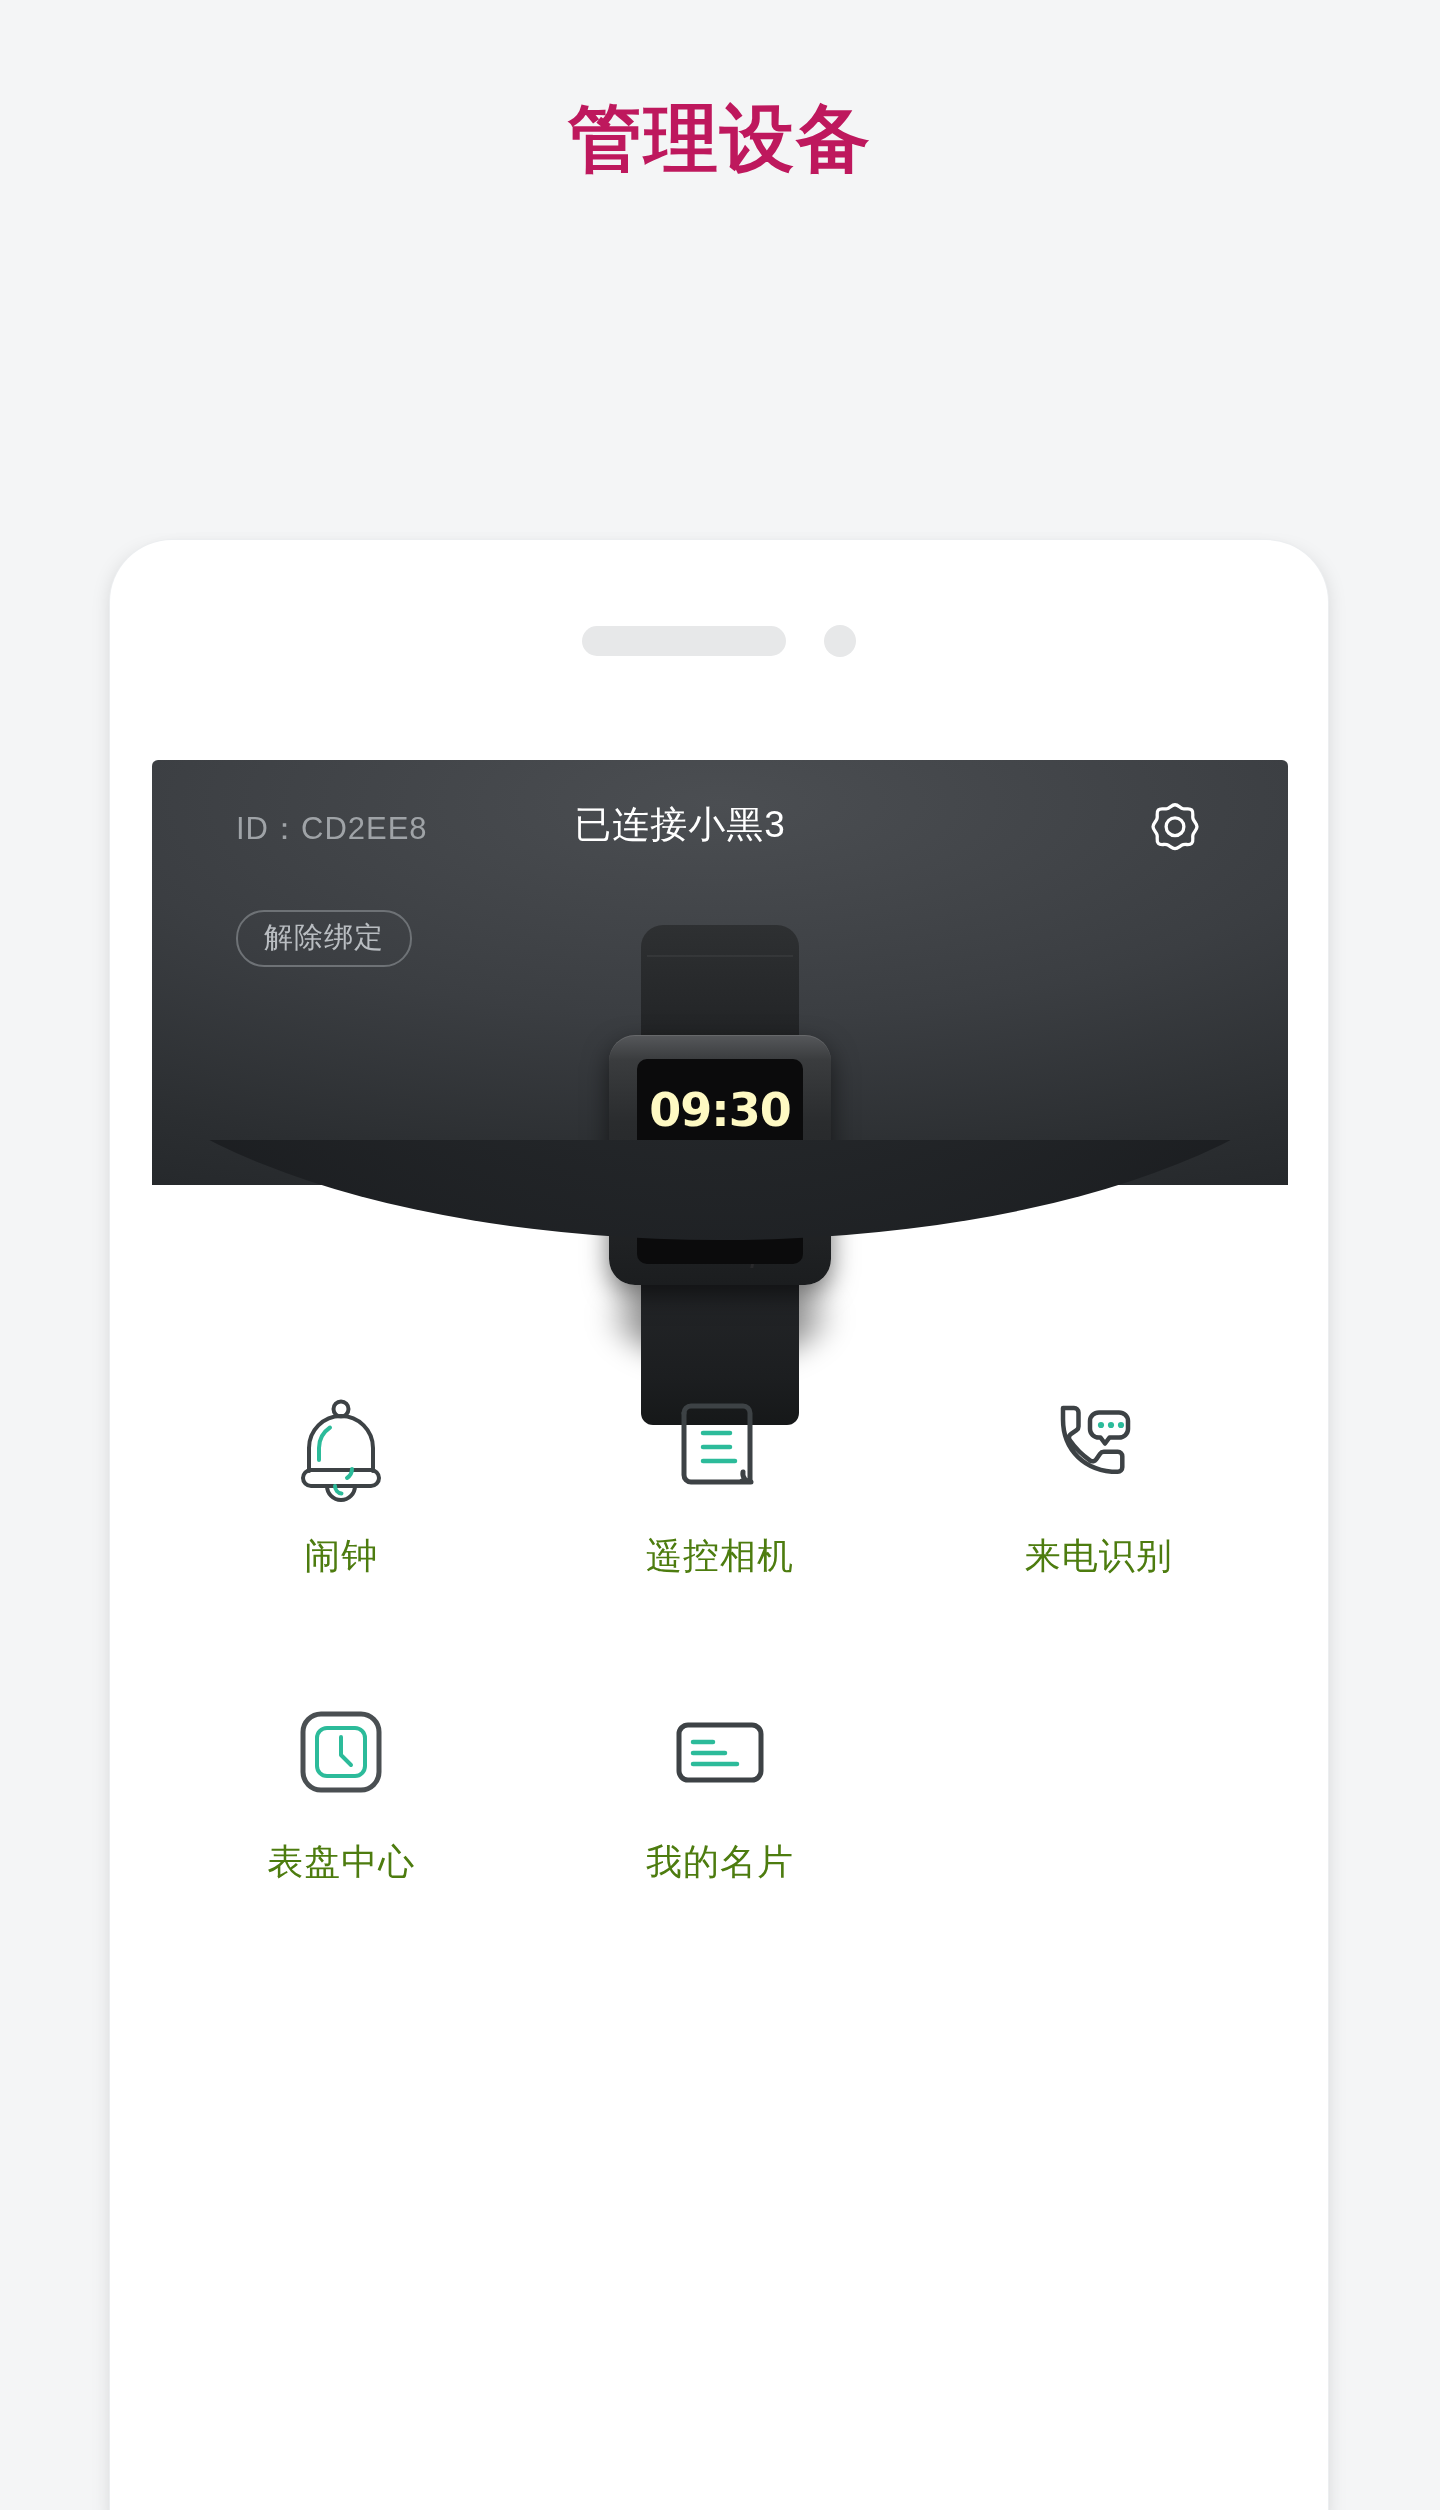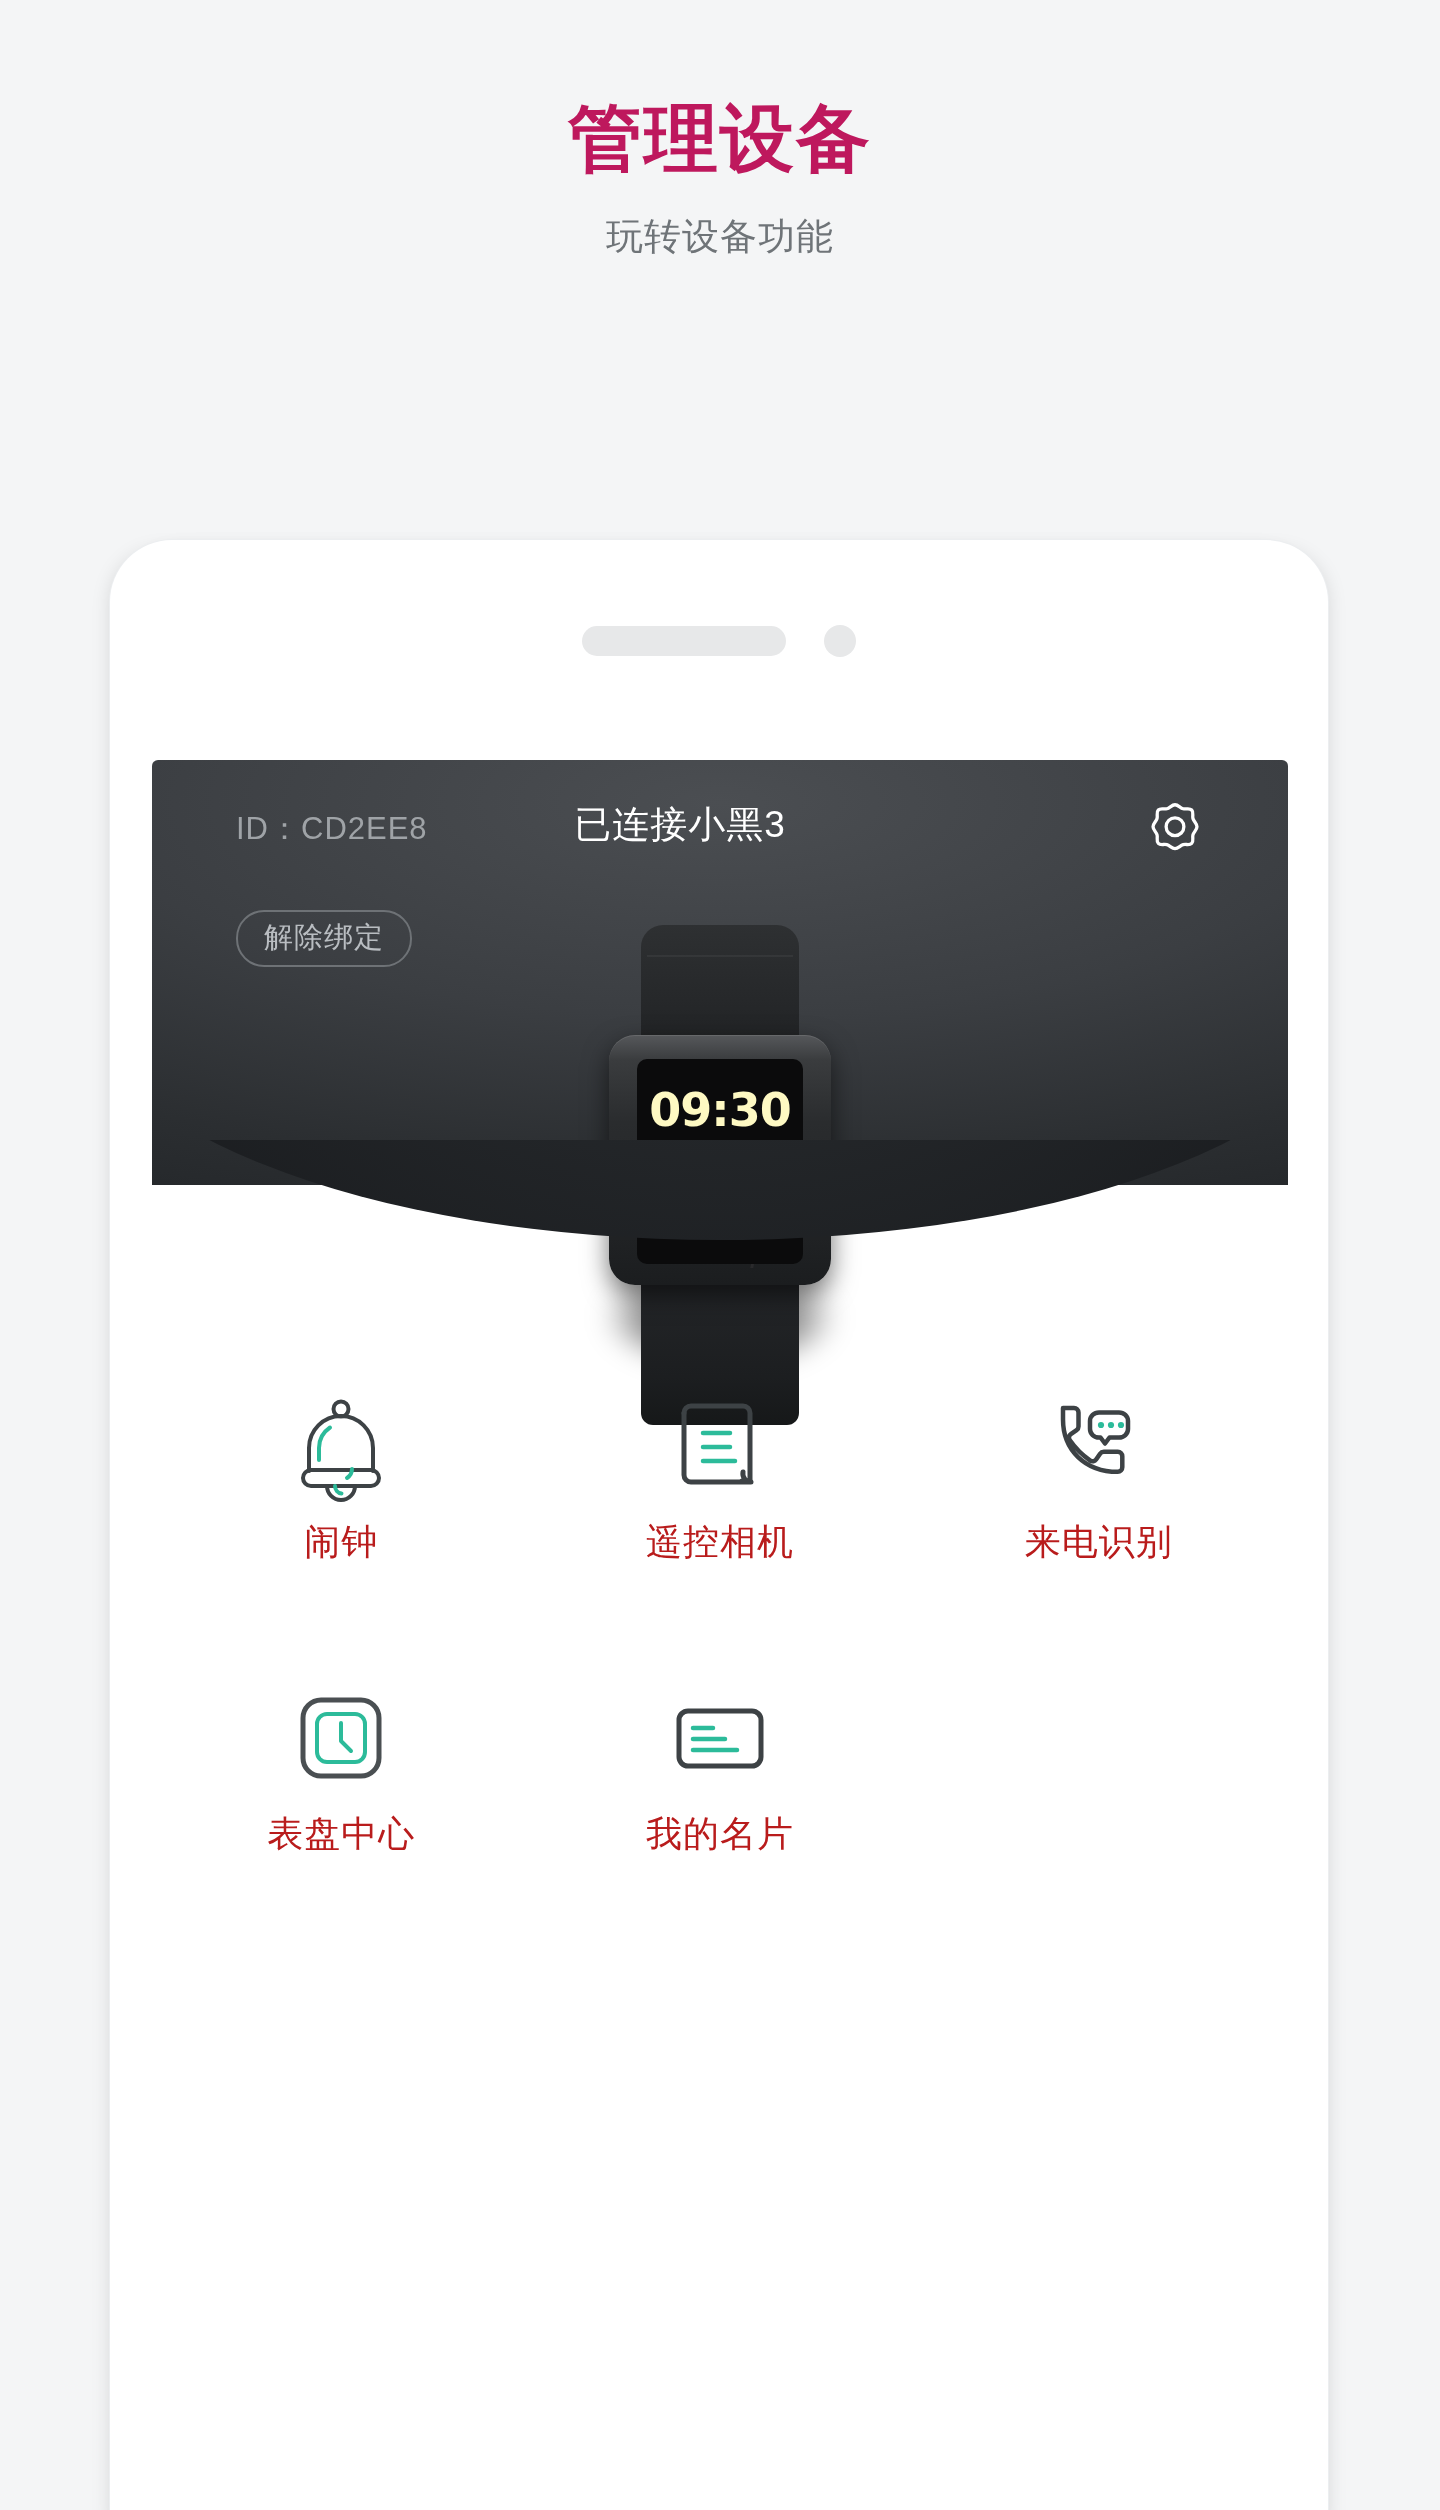--- a/index.html
+++ b/index.html
@@ -204,33 +204,32 @@
   .feature{
     display:flex;flex-direction:column;align-items:center;
     cursor:pointer;
   }
   .feature-icon{
     width:132px;height:132px;
     display:flex;align-items:center;justify-content:center;
   }
   .feature-icon svg{display:block;}
   .feature-label{
-    margin-top:12px;
+    margin-top:26px;
     font-size:36px;
-    color:#b91c1c;
+    color:#4d7c0f;
     letter-spacing:1px;
     line-height:1;
   }
 </style>
 </head>
 <body>
 
 <div class="page-header">
   <h1 class="page-title">管理设备</h1>
-  <p class="page-subtitle">玩转设备功能</p>
 </div>
 
 <div class="phone">
 
   <div class="phone-notch">
     <div class="speaker"></div>
     <div class="front-camera"></div>
   </div>
 
   <div class="device-panel">

